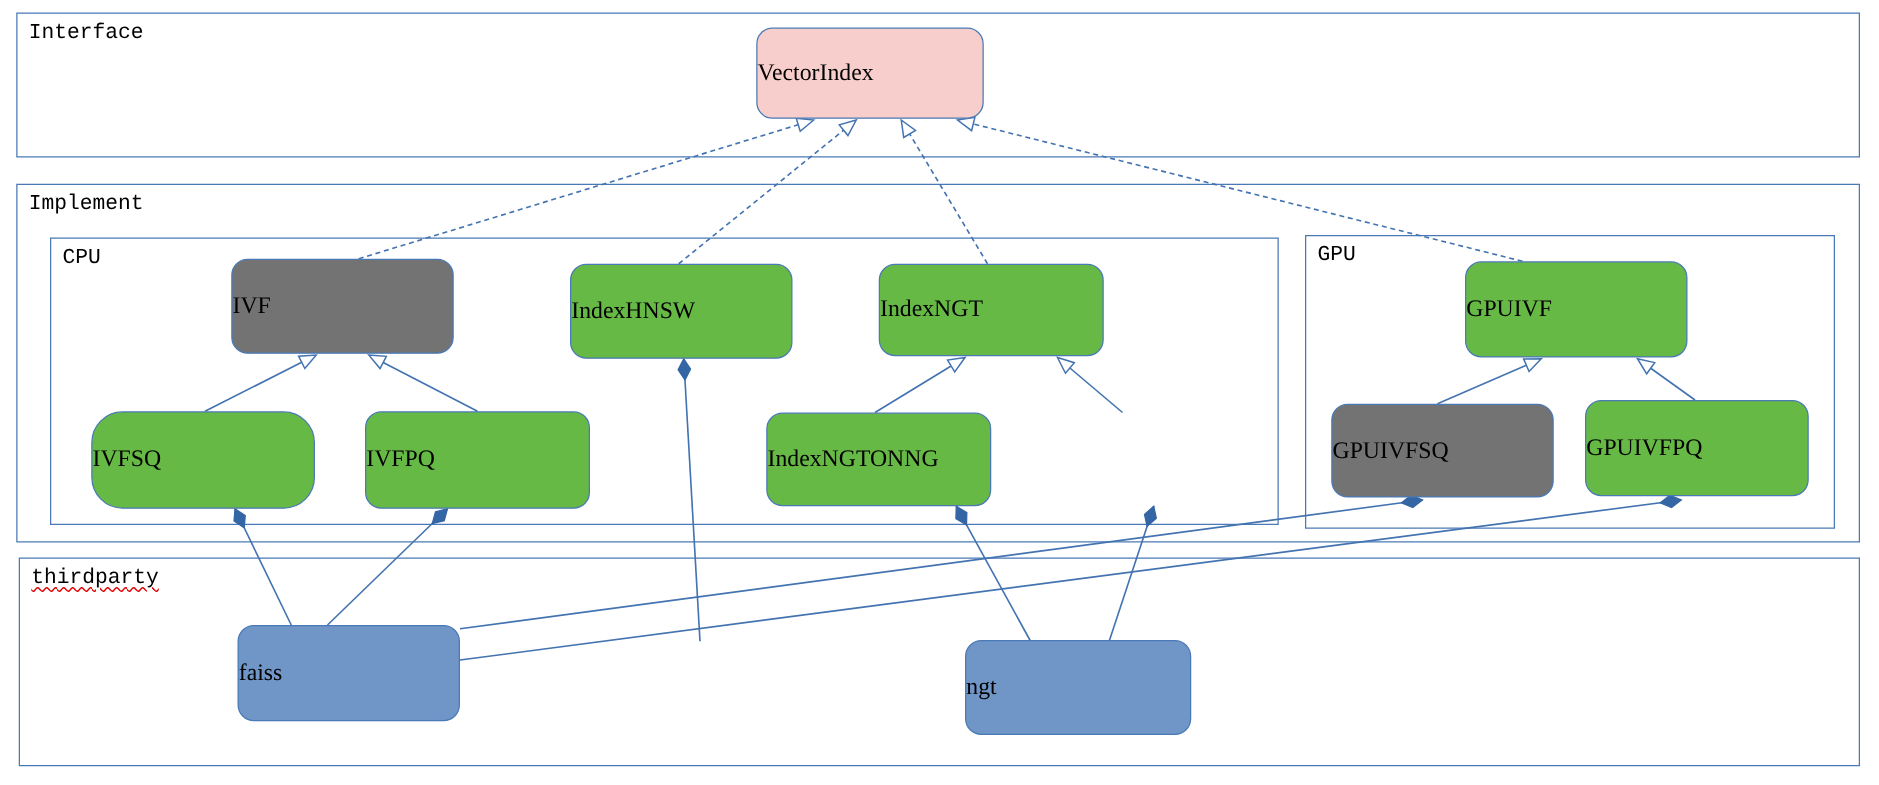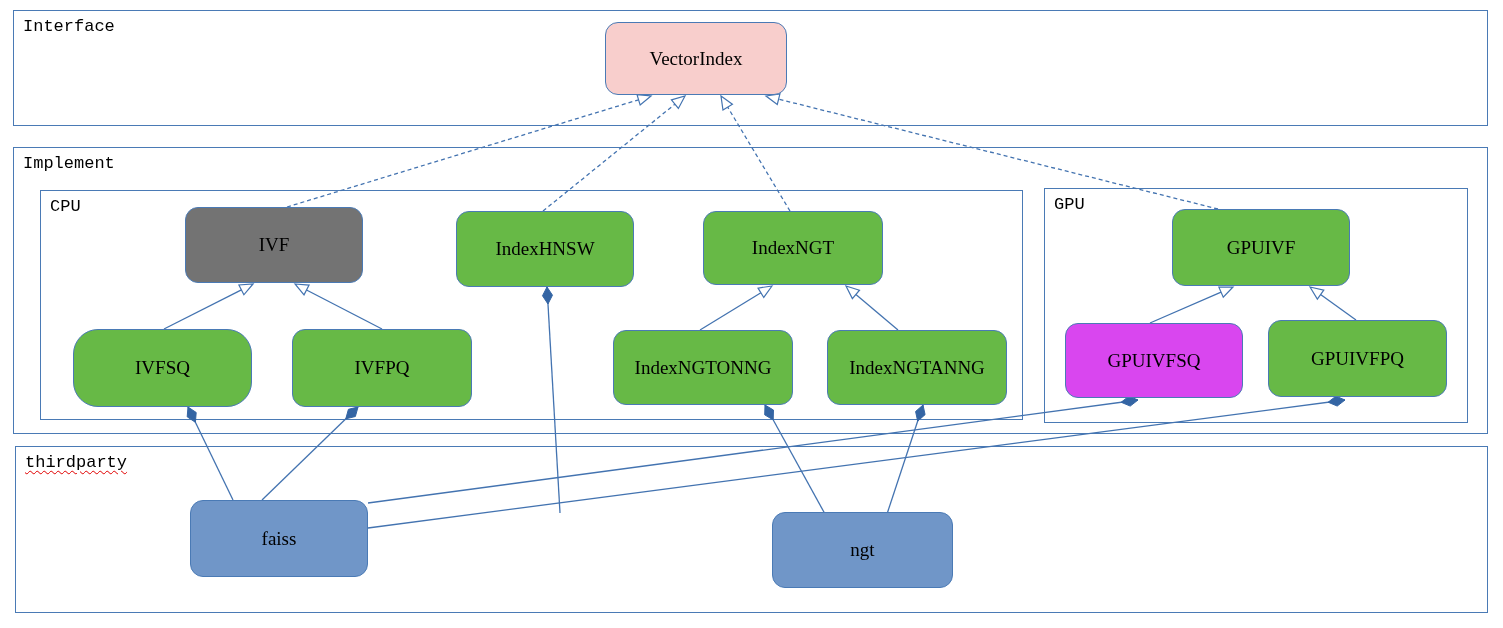--- a/index.html
+++ b/index.html
@@ -36,21 +36,20 @@
     z-index:2;
     pointer-events:none;
   }
   .node{
     position:absolute;
     box-sizing:border-box;
     border:1.5px solid #4a7ab5;
     border-radius:13px;
     display:flex;
     align-items:center;
-    justify-content:center;
     font-family:"Liberation Serif",serif;
     font-size:19px;
     color:#000000;
     z-index:3;
   }
 </style>
 </head>
 <body>
 
 <div class="canvas" style="width: 1503px; height: 628px; background: rgb(255, 255, 255);">
@@ -156,24 +155,21 @@
     </div>
     <div class="node" style="left: 73px; top: 329px; width: 179px; height: 78px; background: rgb(103, 185, 70); border-color: rgb(74, 122, 181); border-radius: 25px;">
       <span>IVFSQ</span>
     </div>
     <div class="node" style="left: 292px; top: 329px; width: 180px; height: 78px; background: rgb(103, 185, 70); border-color: rgb(74, 122, 181);">
       <span>IVFPQ</span>
     </div>
     <div class="node" style="left: 613px; top: 330px; width: 180px; height: 75px; background: rgb(103, 185, 70); border-color: rgb(74, 122, 181);">
       <span>IndexNGTONNG</span>
     </div>
-    <div class="node" style="left: 827px; top: 330px; width: 180px; height: 75px; background: rgb(103, 185, 70); border-color: rgb(74, 122, 181);">
-      <span>IndexNGTANNG</span>
-    </div>
-    <div class="node" style="left: 1065px; top: 323px; width: 178px; height: 75px; background: #d946ef; border-color: rgb(74, 122, 181);">
+    <div class="node" style="left: 1065px; top: 323px; width: 178px; height: 75px; background: #737373; border-color: rgb(74, 122, 181);">
       <span>GPUIVFSQ</span>
     </div>
     <div class="node" style="left: 1268px; top: 320px; width: 179px; height: 77px; background: rgb(103, 185, 70); border-color: rgb(74, 122, 181);">
       <span>GPUIVFPQ</span>
     </div>
     <div class="node" style="left: 190px; top: 500px; width: 178px; height: 77px; background: rgb(112, 150, 200); border-color: rgb(74, 122, 181);">
       <span>faiss</span>
     </div>
     <div class="node" style="left: 772px; top: 512px; width: 181px; height: 76px; background: rgb(112, 150, 200); border-color: rgb(74, 122, 181);">
       <span>ngt</span>

